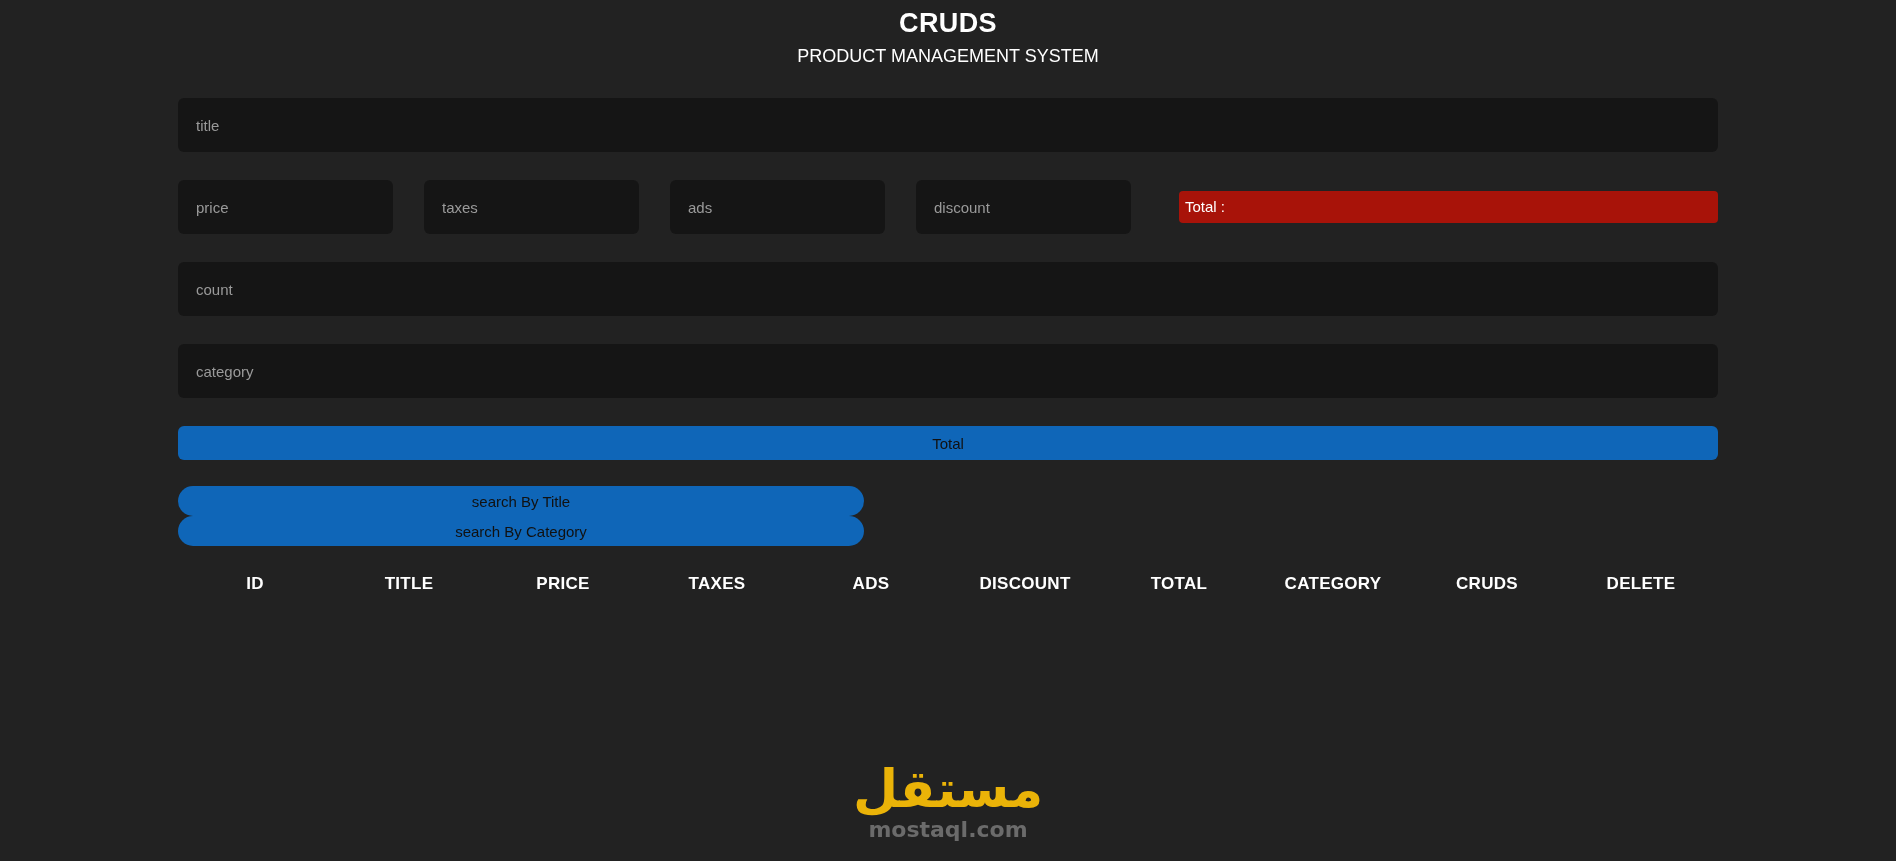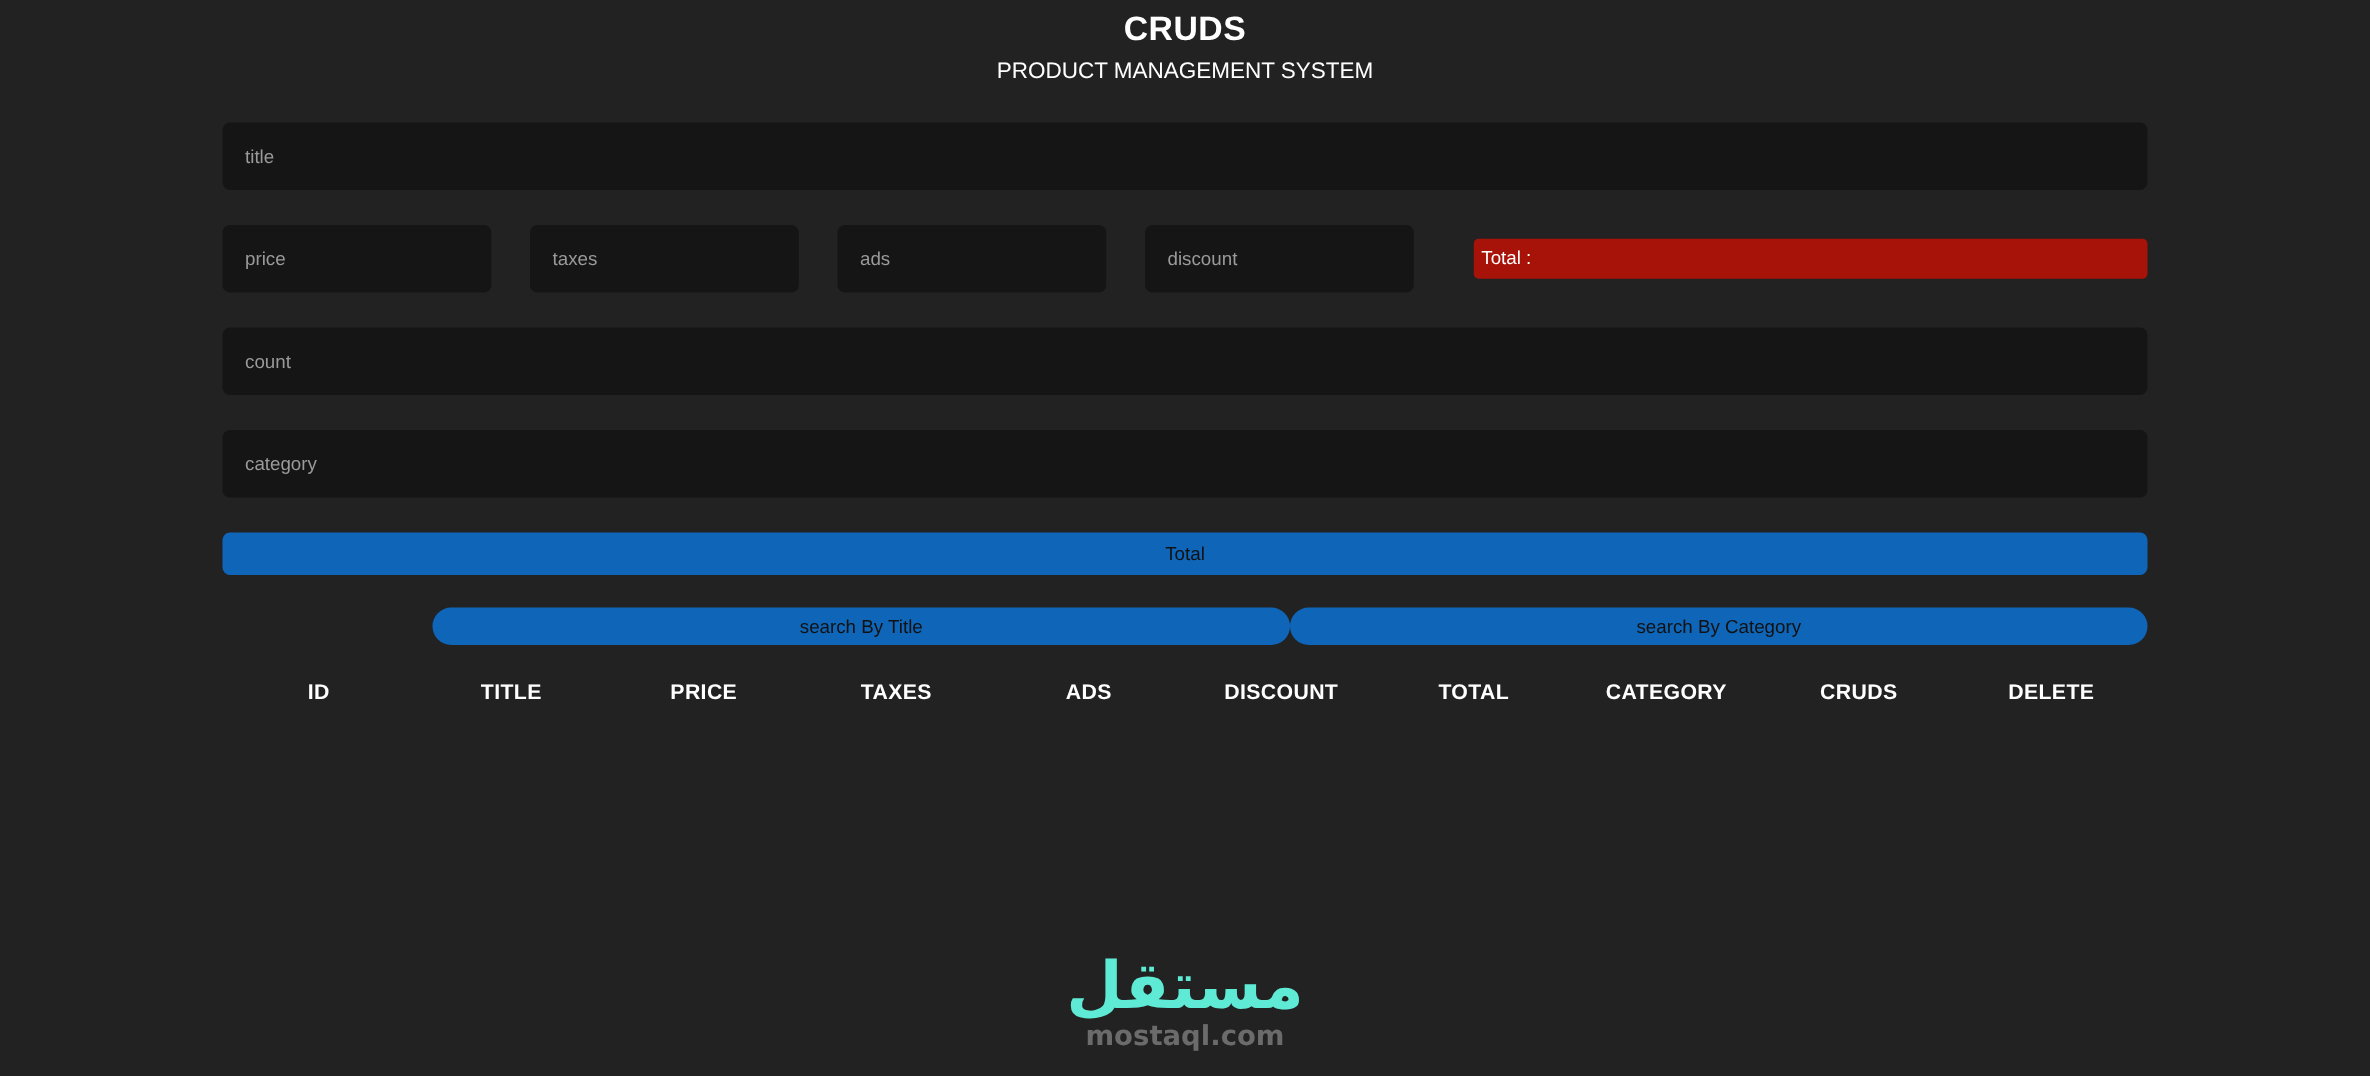--- a/index.html
+++ b/index.html
@@ -104,23 +104,24 @@
     text-align: center;
   }
   .btn-create {
     width: 100%;
     height: 34px;
     border-radius: 6px;
     margin: 10px 0 20px 0;
   }
   .search-row {
     display: flex;
-    justify-content: flex-end;
+    justify-content: space-between;
     margin-top: 26px;
     margin-bottom: 18px;
+    flex-direction: column;
   }
   .btn-search {
     width: 686px;
     height: 30px;
     border-radius: 18px;
   }
 
   
   .products-table {
     width: 100%;
@@ -142,21 +143,21 @@
     position: absolute;
     left: 50%;
     transform: translateX(-50%);
     bottom: 14px;
     width: 300px;
     text-align: center;
     pointer-events: none;
     user-select: none;
   }
   .watermark-ar {
-    color: #5eead4;
+    color: #eab308;
     font-size: 52px;
     font-weight: bold;
     line-height: 56px;
     direction: rtl;
     font-family: "DejaVu Sans", sans-serif;
   }
   .watermark-latin {
     color: #6b6b6b;
     font-size: 22px;
     font-weight: bold;

